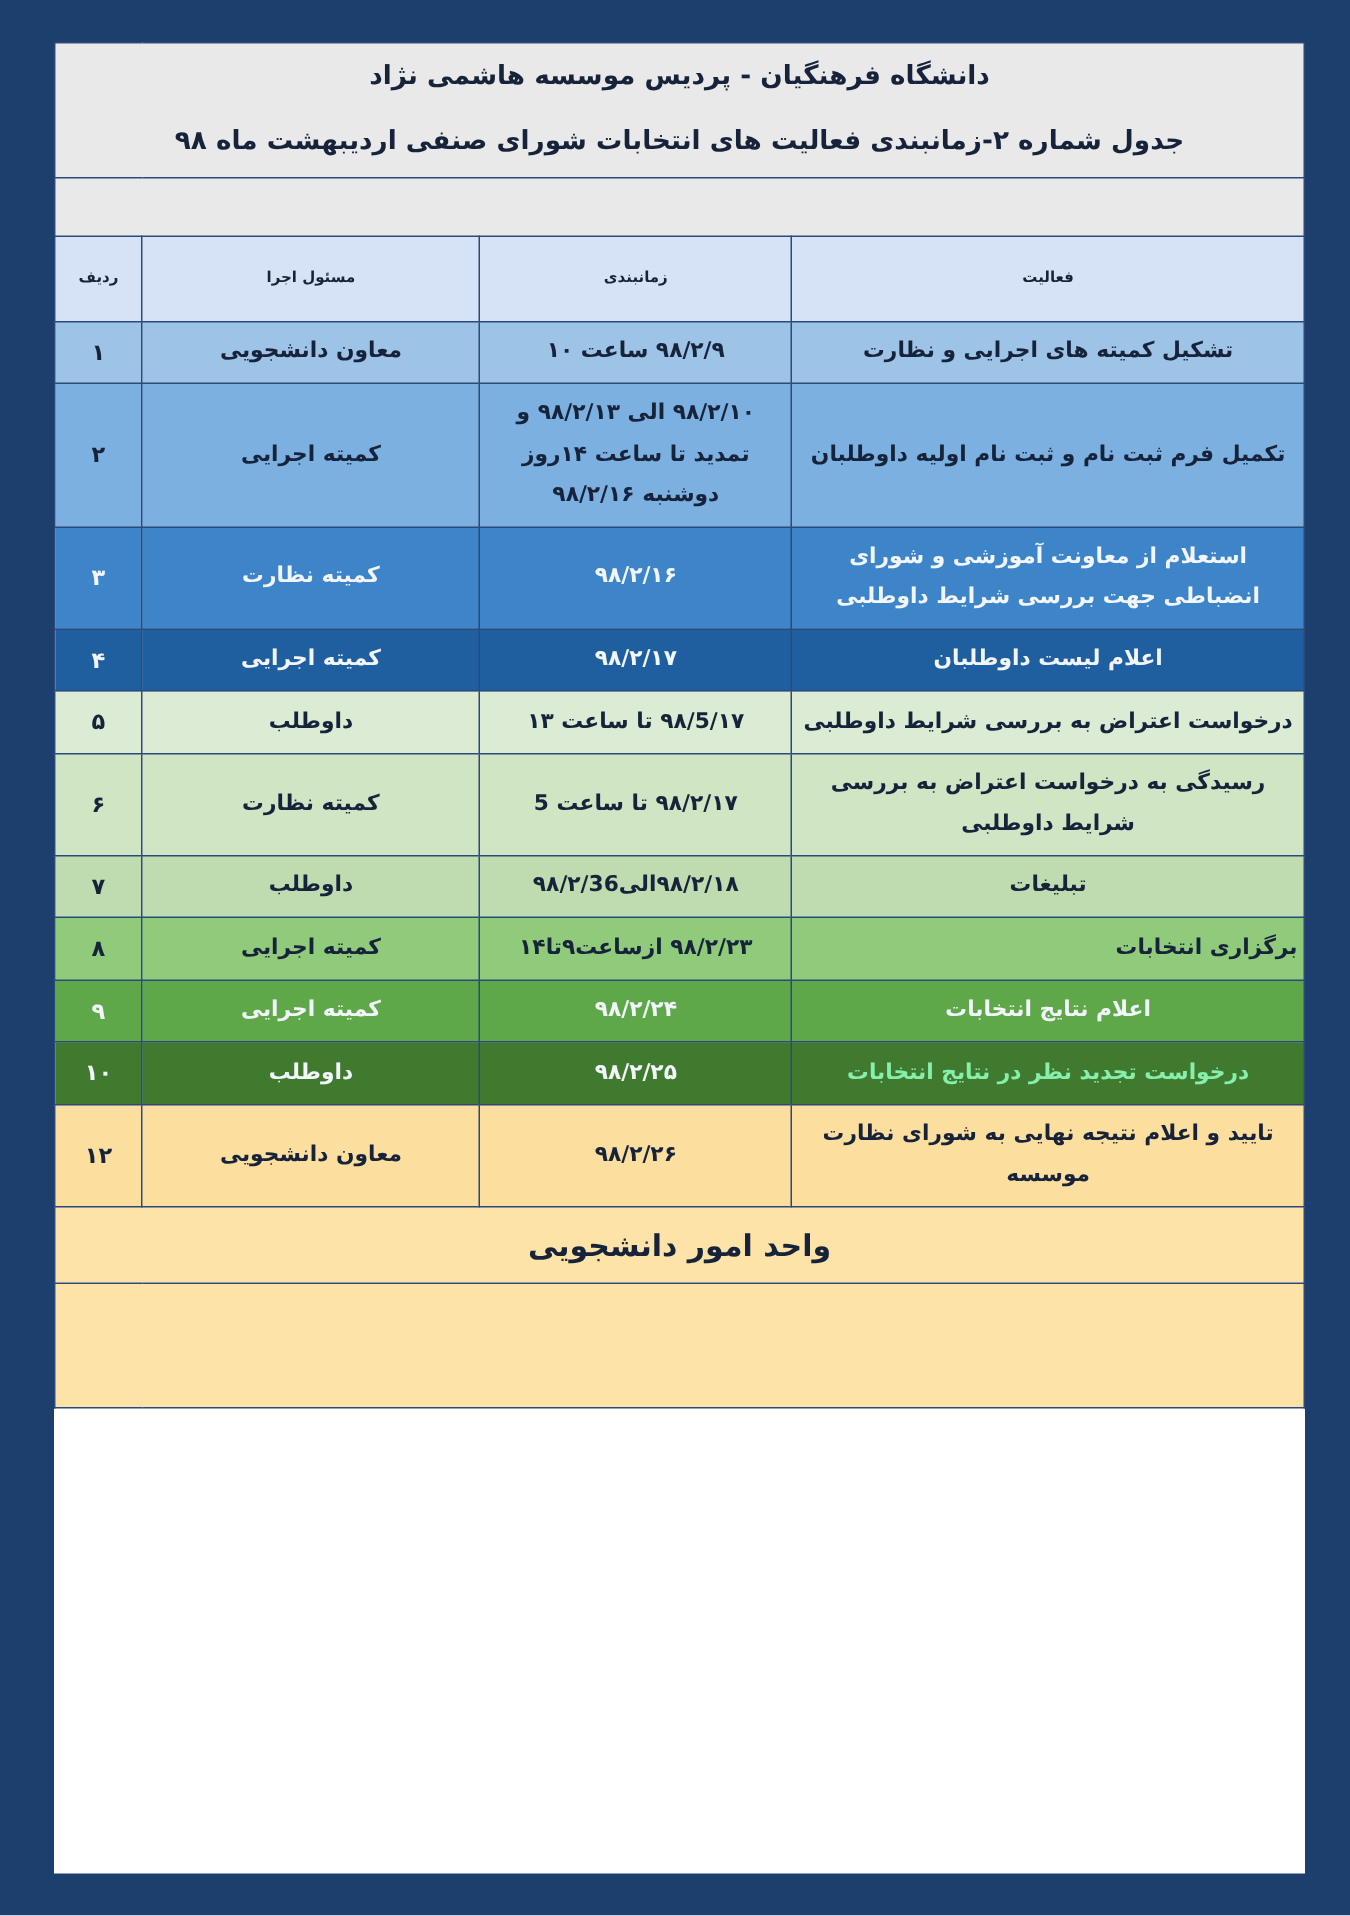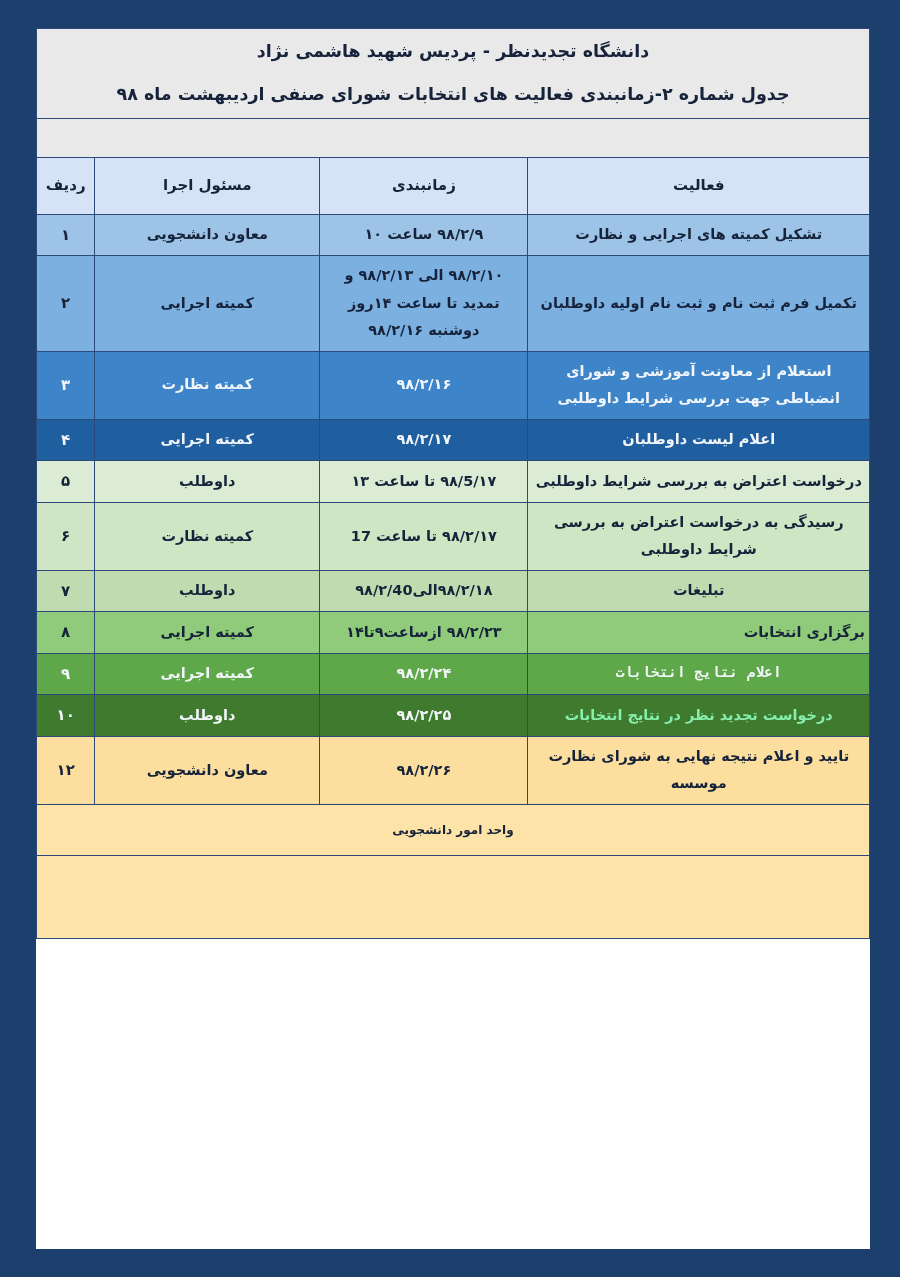--- a/index.html
+++ b/index.html
@@ -46,38 +46,38 @@
   }
   .title-cell .l1 { display: block; }
   .title-cell .l2 { display: block; margin-top: 10px; }
   .spacer-row td {
     background: #e9e9e9;
     height: 26px;
     border-top: none;
   }
   .head td {
     background: #d6e2f5;
-    font-size: 15px;
+    font-size: 10px;
     height: 44px;
   }
   .col-act  { width: 41%; }
   .col-time { width: 25%; }
   .col-resp { width: 27%; }
   .col-idx  { width: 7%; }
 
   td.cell {
     font-size: 14.5px;
   }
   td.idx { font-size: 15px; }
   .multi { line-height: 2.1; }
 
   .footer-label td {
     background: #fde3a7;
     text-align: right;
-    font-size: 12px;
+    font-size: 20px;
     padding: 8px 14px;
     height: 38px;
   }
   .footer-blank td {
     background: #fde3a7;
     height: 70px;
     border-top: none;
   }
 </style>
 </head>
@@ -88,21 +88,21 @@
     <table class="doc">
       <colgroup>
         <col class="col-act">
         <col class="col-time">
         <col class="col-resp">
         <col class="col-idx">
       </colgroup>
       <tbody>
         <tr>
           <td class="title-cell" colspan="4">
-            <span class="l1">دانشگاه تجدیدنظر - پردیس شهید هاشمی نژاد</span>
+            <span class="l1">دانشگاه فرهنگیان - پردیس موسسه هاشمی نژاد</span>
             <span class="l2">جدول شماره ۲-زمانبندی فعالیت های انتخابات شورای صنفی اردیبهشت ماه ۹۸</span>
           </td>
         </tr>
         <tr class="spacer-row">
           <td colspan="4"></td>
         </tr>
         <tr class="head">
           <td>فعالیت</td>
           <td>زمانبندی</td>
           <td>مسئول اجرا</td>
@@ -134,38 +134,38 @@
           <td class="cell idx" style="background: rgb(31, 95, 160); color: rgb(242, 246, 251);">۴</td>
         </tr>
         <tr class="row">
           <td class="cell multi" style="background: rgb(220, 236, 212);">درخواست اعتراض به بررسی شرایط داوطلبی</td>
           <td class="cell multi" style="background: rgb(220, 236, 212);">۹۸/5/۱۷ تا ساعت ۱۳</td>
           <td class="cell" style="background: rgb(220, 236, 212);">داوطلب</td>
           <td class="cell idx" style="background: rgb(220, 236, 212);">۵</td>
         </tr>
         <tr class="row">
           <td class="cell multi" style="background: rgb(207, 229, 196);">رسیدگی به درخواست اعتراض به بررسی شرایط داوطلبی</td>
-          <td class="cell multi" style="background: rgb(207, 229, 196);">۹۸/۲/۱۷ تا ساعت 17</td>
+          <td class="cell multi" style="background: rgb(207, 229, 196);">۹۸/۲/۱۷ تا ساعت 5</td>
           <td class="cell" style="background: rgb(207, 229, 196);">کمیته نظارت</td>
           <td class="cell idx" style="background: rgb(207, 229, 196);">۶</td>
         </tr>
         <tr class="row">
           <td class="cell multi" style="background: rgb(190, 220, 175); text-align: center;">تبلیغات</td>
-          <td class="cell multi" style="background: rgb(190, 220, 175);">۹۸/۲/۱۸الی۹۸/۲/40</td>
+          <td class="cell multi" style="background: rgb(190, 220, 175);">۹۸/۲/۱۸الی۹۸/۲/36</td>
           <td class="cell" style="background: rgb(190, 220, 175);">داوطلب</td>
           <td class="cell idx" style="background: rgb(190, 220, 175);">۷</td>
         </tr>
         <tr class="row">
           <td class="cell multi" style="background: rgb(143, 203, 122); text-align: right;">برگزاری انتخابات</td>
           <td class="cell multi" style="background: rgb(143, 203, 122);">۹۸/۲/۲۳ ازساعت۹تا۱۴</td>
           <td class="cell" style="background: rgb(143, 203, 122);">کمیته اجرایی</td>
           <td class="cell idx" style="background: rgb(143, 203, 122);">۸</td>
         </tr>
         <tr class="row">
-          <td class="cell multi" style="background: rgb(95, 168, 74); color: rgb(242, 246, 251); font-family: Liberation Mono, monospace;">اعلام نتایج انتخابات</td>
+          <td class="cell multi" style="background: rgb(95, 168, 74); color: rgb(242, 246, 251);">اعلام نتایج انتخابات</td>
           <td class="cell multi" style="background: rgb(95, 168, 74); color: rgb(242, 246, 251);">۹۸/۲/۲۴</td>
           <td class="cell" style="background: rgb(95, 168, 74); color: rgb(242, 246, 251);">کمیته اجرایی</td>
           <td class="cell idx" style="background: rgb(95, 168, 74); color: rgb(242, 246, 251);">۹</td>
         </tr>
         <tr class="row">
           <td class="cell multi" style="background: rgb(63, 122, 46); color: #86efac;">درخواست تجدید نظر در نتایج انتخابات</td>
           <td class="cell multi" style="background: rgb(63, 122, 46); color: rgb(242, 246, 251);">۹۸/۲/۲۵</td>
           <td class="cell" style="background: rgb(63, 122, 46); color: rgb(242, 246, 251);">داوطلب</td>
           <td class="cell idx" style="background: rgb(63, 122, 46); color: rgb(242, 246, 251);">۱۰</td>
         </tr>

